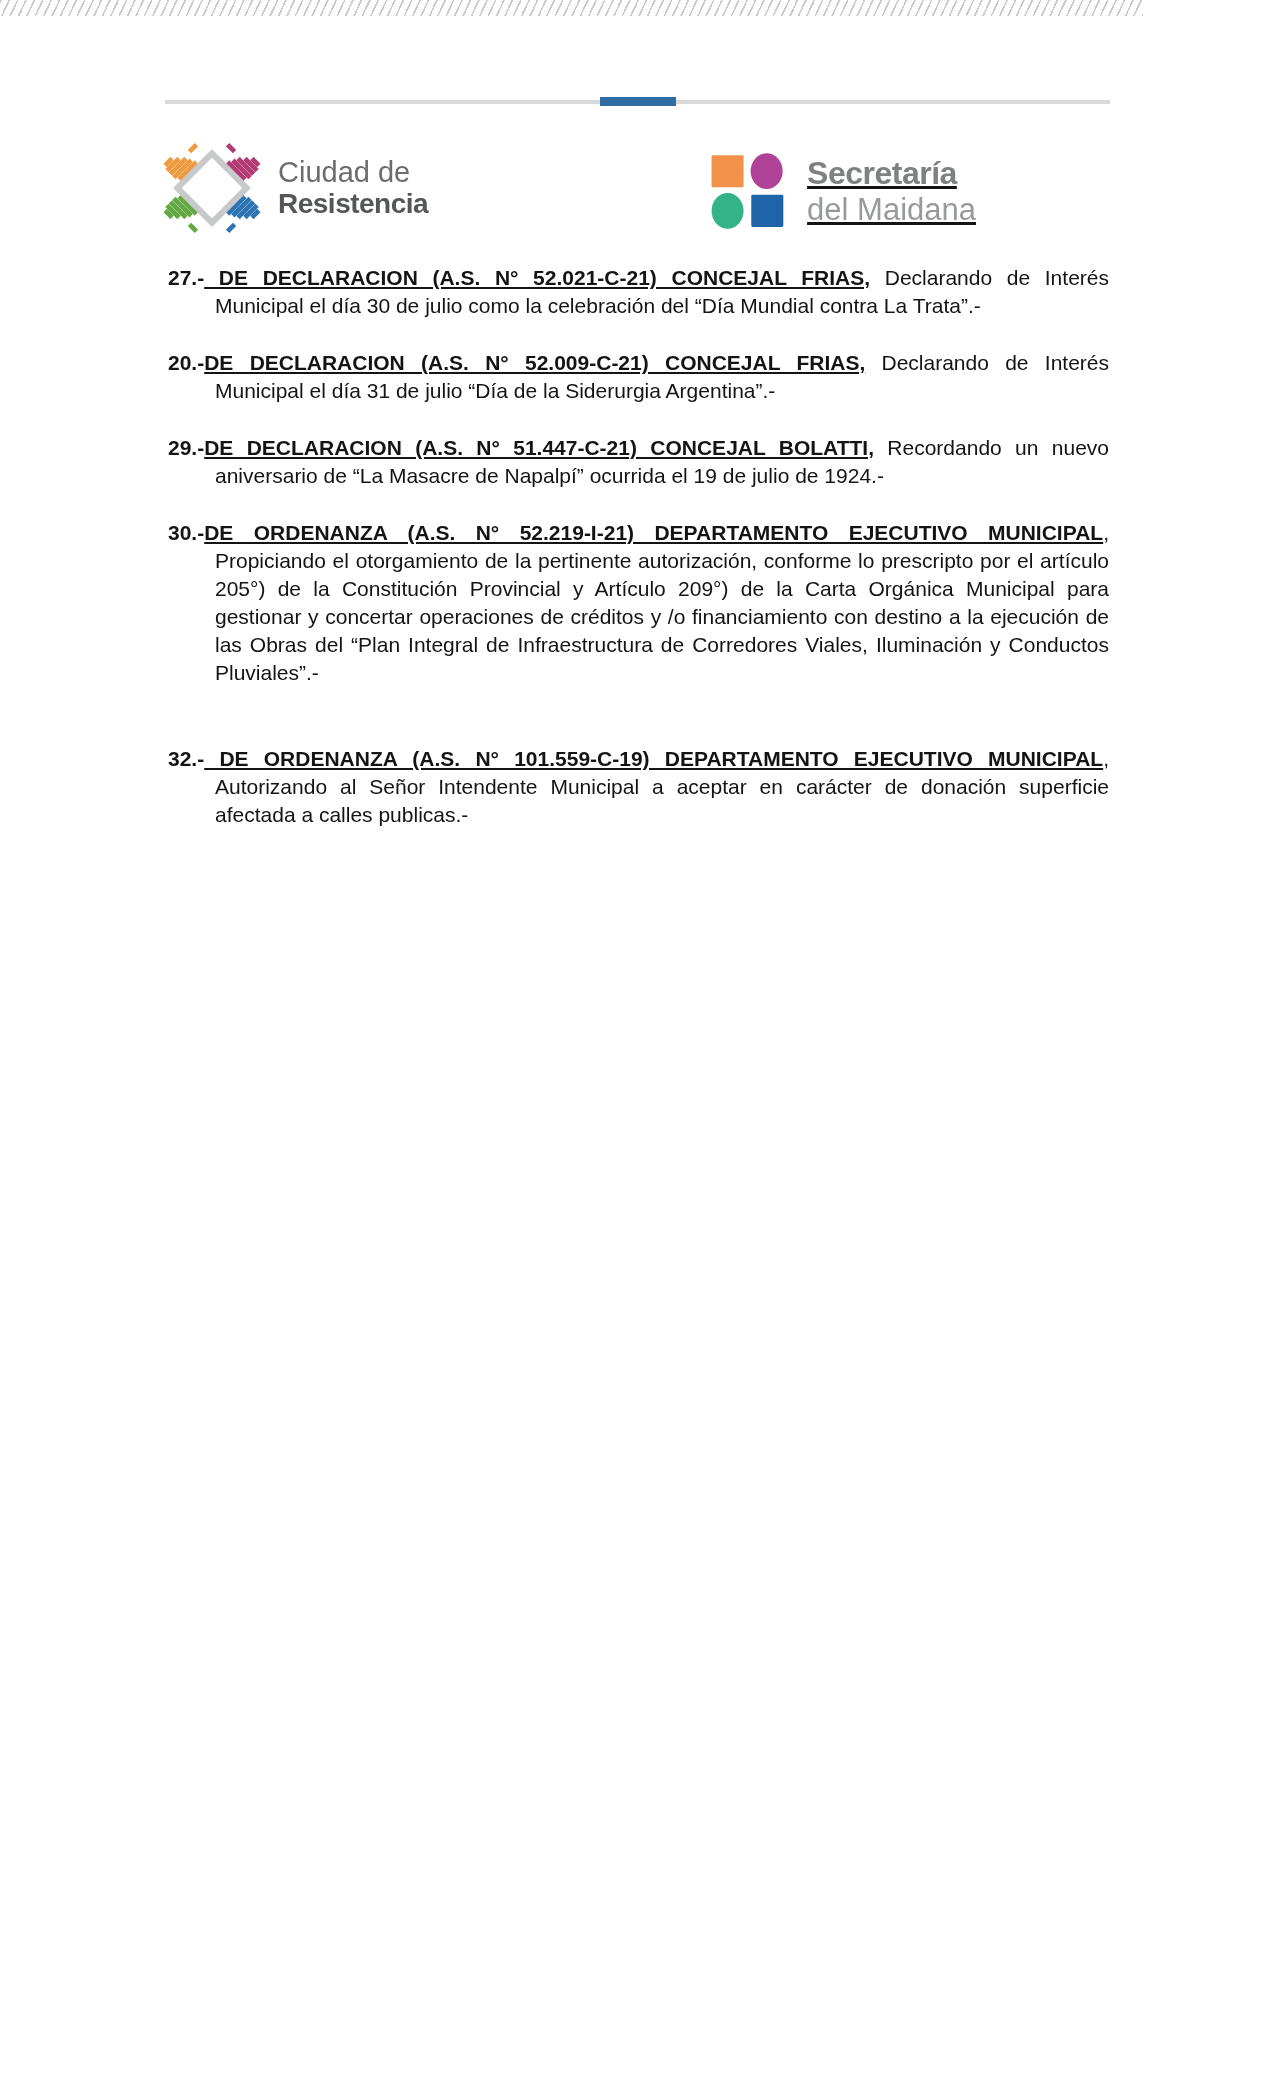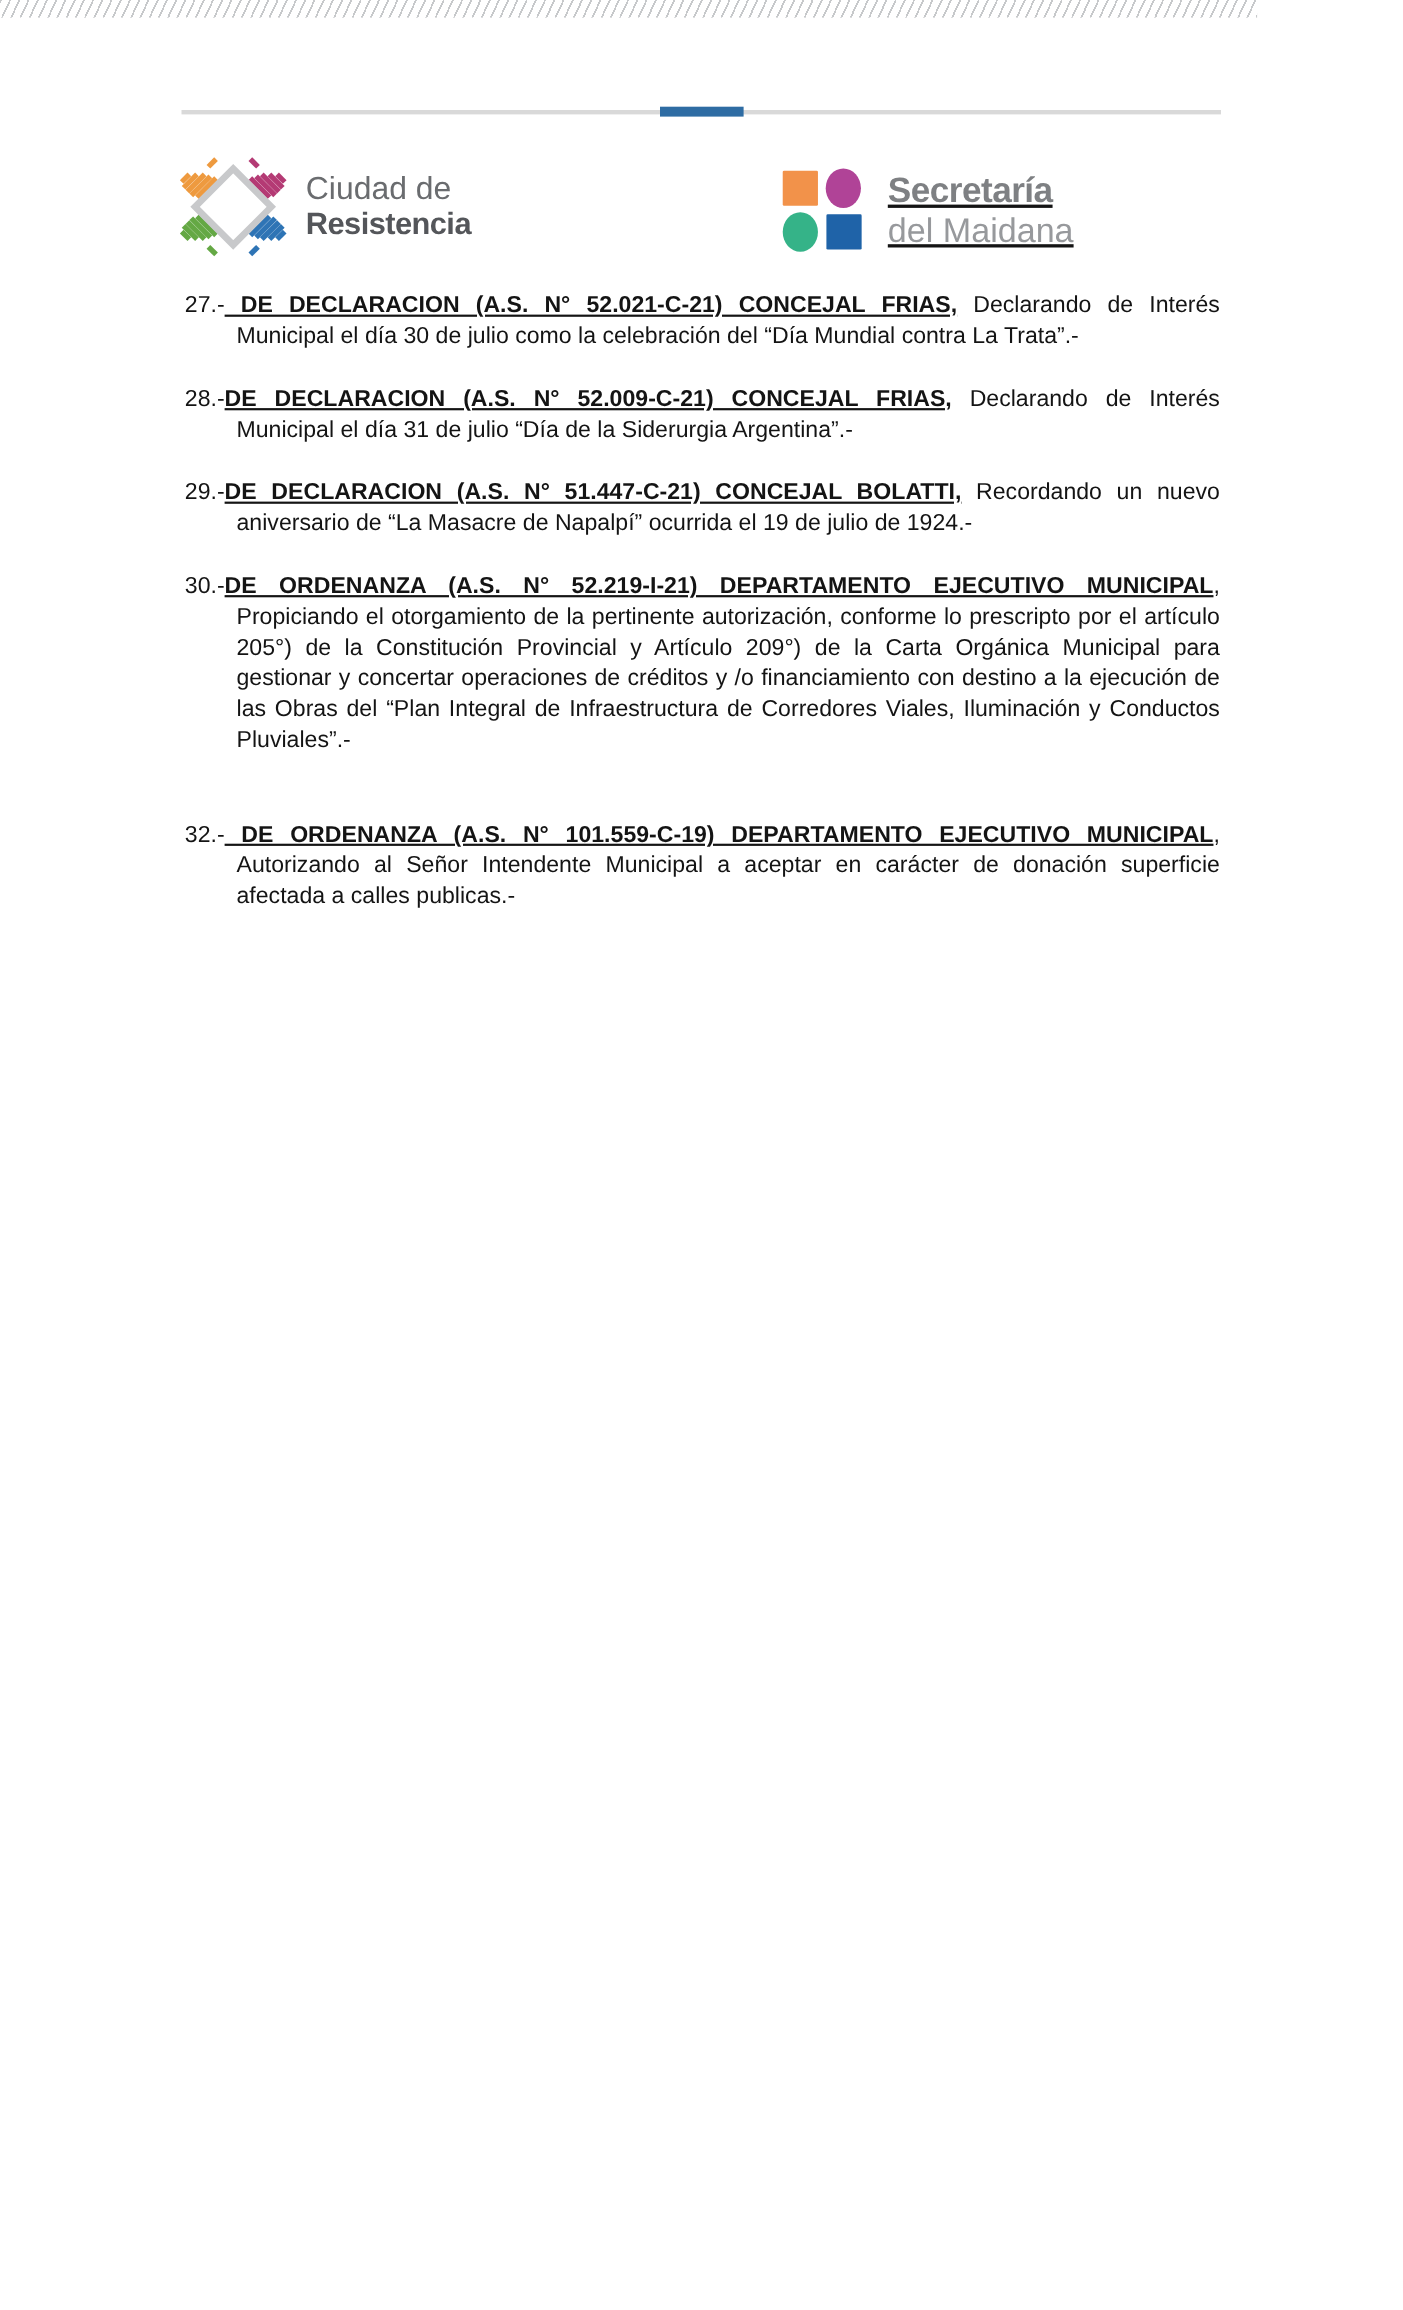--- a/index.html
+++ b/index.html
@@ -44,21 +44,21 @@
   .content{
     position:absolute;left:168px;top:264px;width:941px;
   }
   .item{
     margin:0 0 29px 0;
     padding-left:47px;text-indent:-47px;
     font-size:21px;line-height:28px;
     text-align:justify;
   }
   .item.lg{margin-bottom:58px;}
-  .num{font-weight:400;}
+  .num{font-weight:700;}
   .head{
     font-weight:700;
     text-decoration:underline;
     text-decoration-thickness:2px;
     text-underline-offset:2px;
   }
   .bodytext{font-weight:400;}
 </style>
 </head>
 <body>
@@ -122,21 +122,21 @@
     <div class="text">
       <div class="l1">Secretaría</div>
       <div class="l2">del Maidana</div>
     </div>
   </div>
 
   <div class="content">
 
     <p class="item"><span class="num">27.-</span><span class="head"> DE DECLARACION (A.S. N° 52.021-C-21) CONCEJAL FRIAS,</span><span class="bodytext"> Declarando de Interés Municipal el día 30 de julio como la celebración del “Día Mundial contra La Trata”.-</span></p>
 
-    <p class="item"><span class="num">28.-</span><span class="head">DE DECLARACION (A.S. N° 52.009-C-21) CONCEJAL FRIAS,</span><span class="bodytext"> Declarando de Interés Municipal el día 31 de julio “Día de la Siderurgia Argentina”.-</span></p>
+    <p class="item"><span class="num">20.-</span><span class="head">DE DECLARACION (A.S. N° 52.009-C-21) CONCEJAL FRIAS,</span><span class="bodytext"> Declarando de Interés Municipal el día 31 de julio “Día de la Siderurgia Argentina”.-</span></p>
 
     <p class="item"><span class="num">29.-</span><span class="head">DE DECLARACION (A.S. N° 51.447-C-21) CONCEJAL BOLATTI,</span><span class="bodytext"> Recordando un nuevo aniversario de “La Masacre de Napalpí” ocurrida el 19 de julio de 1924.-</span></p>
 
     <p class="item lg"><span class="num">30.-</span><span class="head">DE ORDENANZA (A.S. N° 52.219-I-21) DEPARTAMENTO EJECUTIVO MUNICIPAL</span><span class="bodytext">, Propiciando el otorgamiento de la pertinente autorización, conforme lo prescripto por el artículo 205°) de la Constitución Provincial y Artículo 209°) de la Carta Orgánica Municipal para gestionar y concertar operaciones de créditos y /o financiamiento con destino a la ejecución de las Obras del “Plan Integral de Infraestructura de Corredores Viales, Iluminación y Conductos Pluviales”.-</span></p>
 
 
     <p class="item"><span class="num">32.-</span><span class="head"> DE ORDENANZA (A.S. N° 101.559-C-19) DEPARTAMENTO EJECUTIVO MUNICIPAL</span><span class="bodytext">, Autorizando al Señor Intendente Municipal a aceptar en carácter de donación superficie afectada a  calles publicas.-</span></p>
 
   </div>
 </div>

